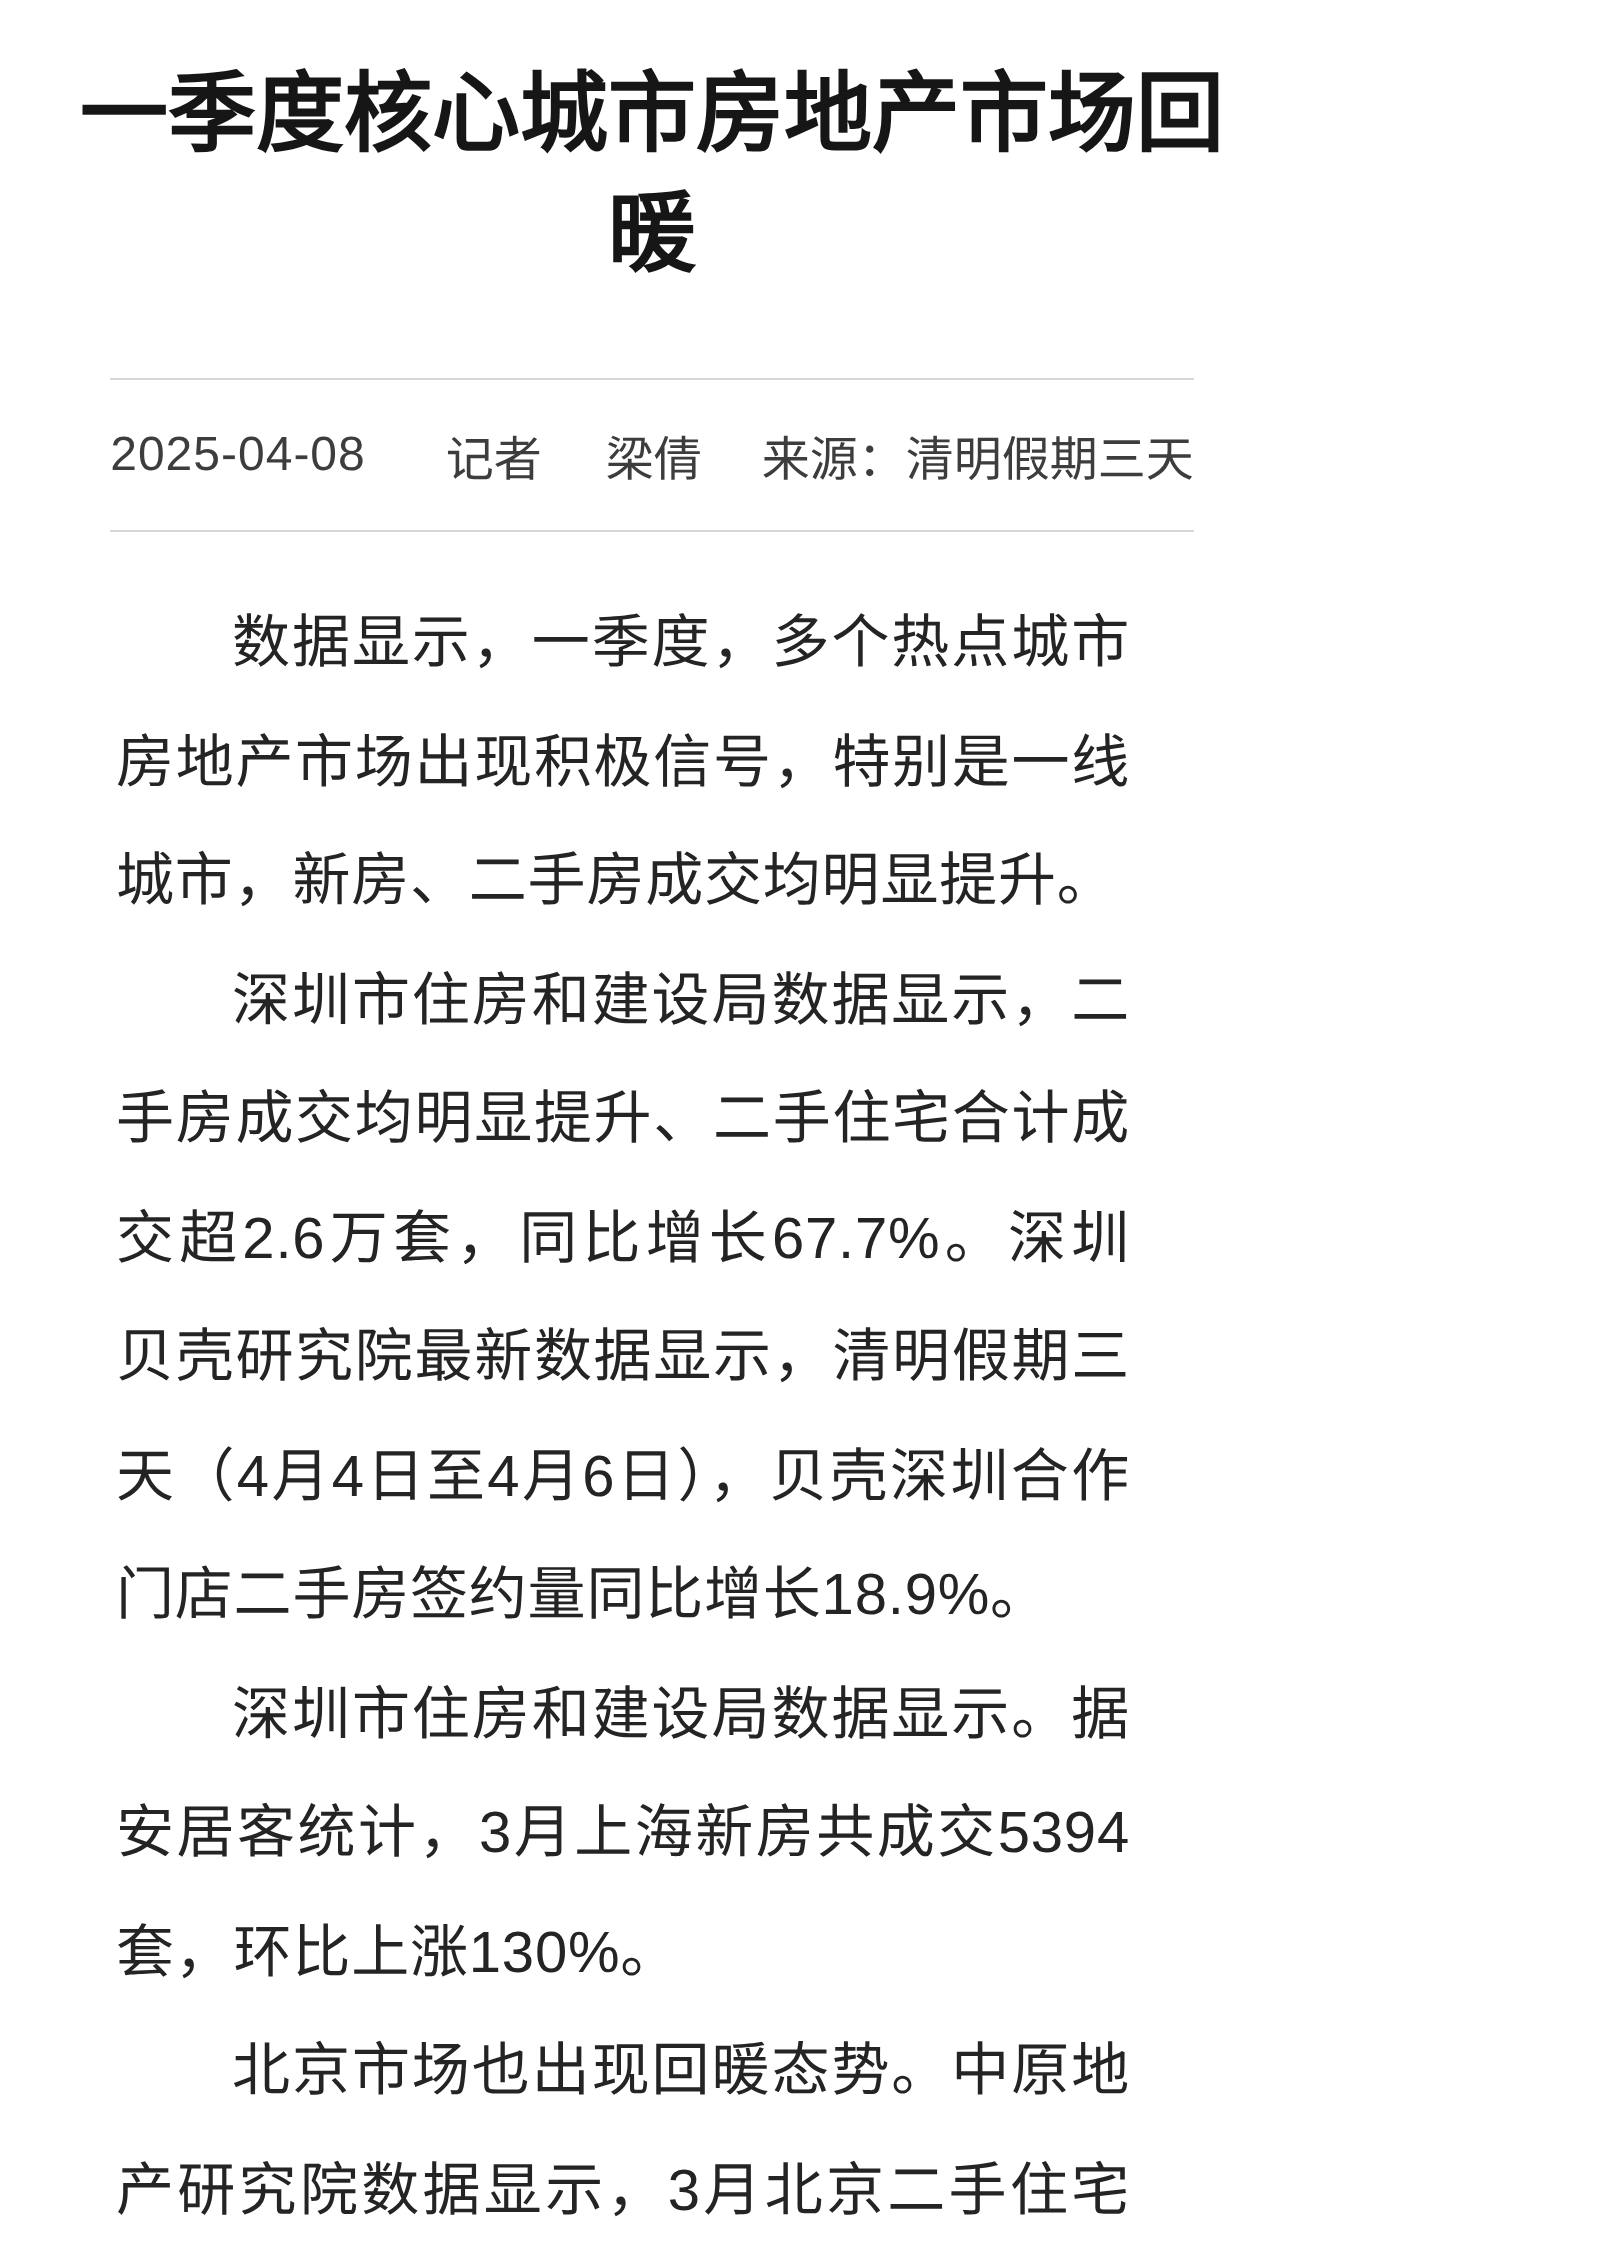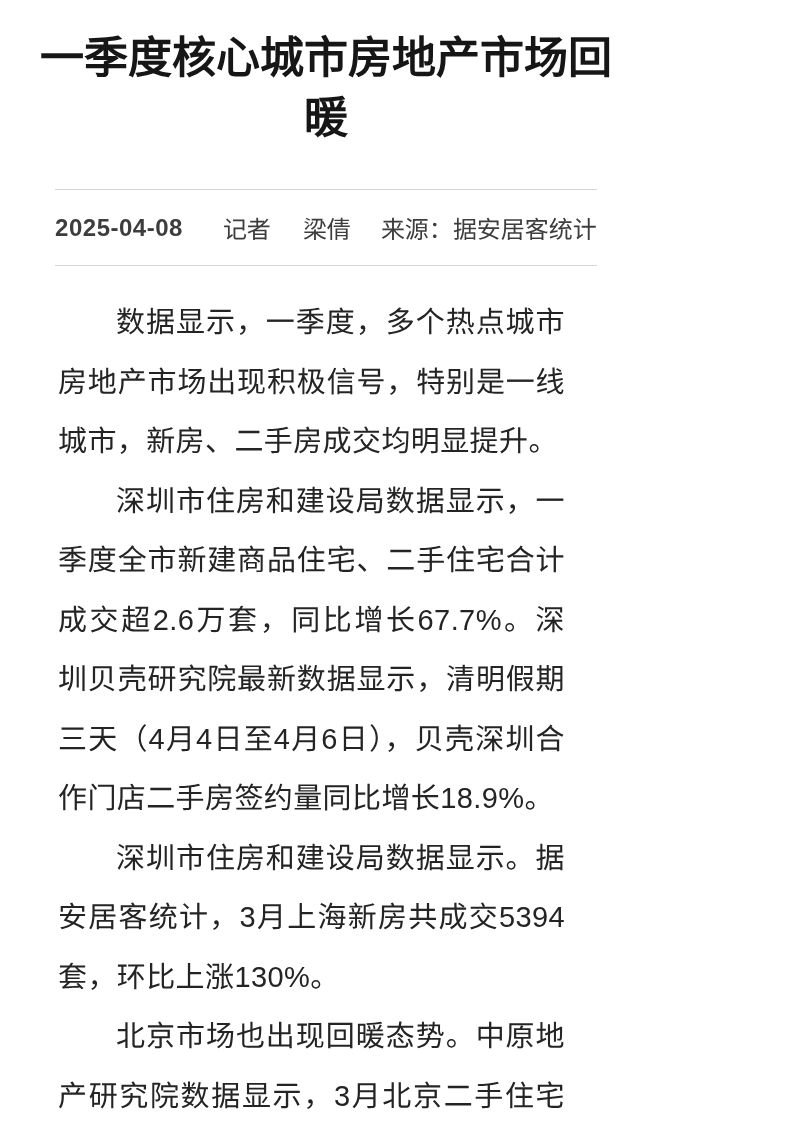--- a/index.html
+++ b/index.html
@@ -33,21 +33,21 @@
     border-top: 1px solid #d6d6d6;
     border-bottom: 1px solid #d6d6d6;
     height: 75px;
     display: flex;
     align-items: center;
     justify-content: center;
     font-size: 24px;
     color: #3d3d3d;
     white-space: nowrap;
   }
-  .meta .date        { margin-right: 40px; letter-spacing: 0.5px; font-weight: bold; }
+  .meta .date        { margin-right: 40px; letter-spacing: 0.5px; }
   .meta .rep-label   { margin-right: 32px; }
   .meta .rep-name    { margin-right: 30px; font-family: Liberation Mono, monospace; }
   .meta .src-label   { }
   .meta .src-name    { }
   
   .content {
     padding: 27px 87px 0 58px;
   }
   .content p {
     margin: 0;
@@ -65,23 +65,23 @@
 
 <div class="article">
 
   <h1 class="page-title">一季度核心城市房地产市场回暖</h1>
 
   <div class="meta">
     <span class="date">2025-04-08</span>
     <span class="rep-label">记者</span>
     <span class="rep-name">梁倩</span>
     <span class="src-label">来源：</span>
-    <span class="src-name">据安居客统计</span>
+    <span class="src-name">清明假期三天</span>
   </div>
 
   <div class="content">
     <p>数据显示，一季度，多个热点城市房地产市场出现积极信号，特别是一线城市，新房、二手房成交均明显提升。</p>
-    <p>深圳市住房和建设局数据显示，一季度全市新建商品住宅、二手住宅合计成交超2.6万套，同比增长67.7%。深圳贝壳研究院最新数据显示，清明假期三天（4月4日至4月6日），贝壳深圳合作门店二手房签约量同比增长18.9%。</p>
+    <p>深圳市住房和建设局数据显示，二手房成交均明显提升、二手住宅合计成交超2.6万套，同比增长67.7%。深圳贝壳研究院最新数据显示，清明假期三天（4月4日至4月6日），贝壳深圳合作门店二手房签约量同比增长18.9%。</p>
     <p>深圳市住房和建设局数据显示。据安居客统计，3月上海新房共成交5394套，环比上涨130%。</p>
     <p>北京市场也出现回暖态势。中原地产研究院数据显示，3月北京二手住宅网签量为19234套，环比增长62%，同比增长34.7%。其中，仅3月31日一天，北京二手房网签就达到1386套。</p>
   </div>
 
 </div>
 
 </body></html>

